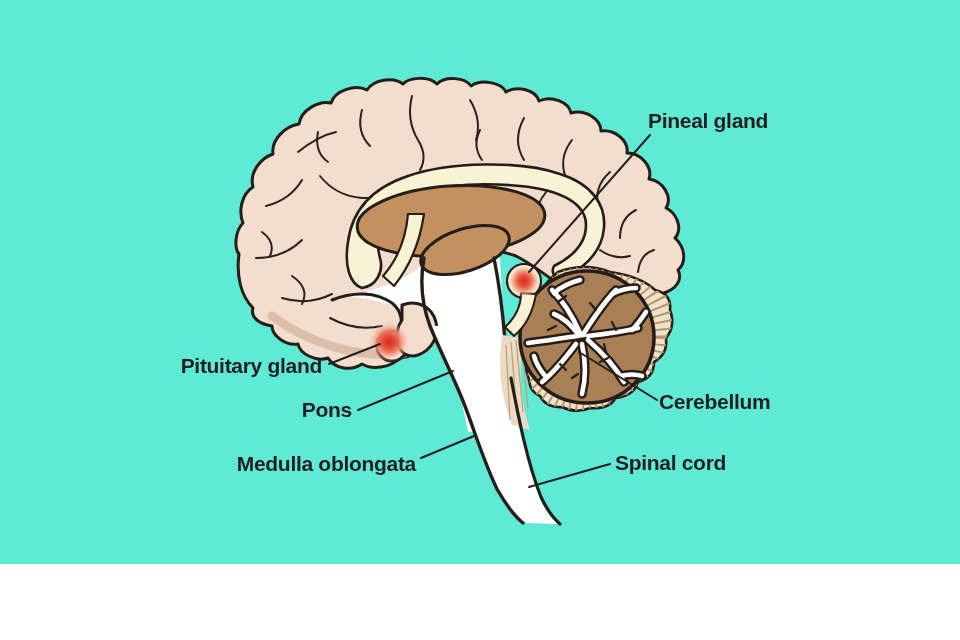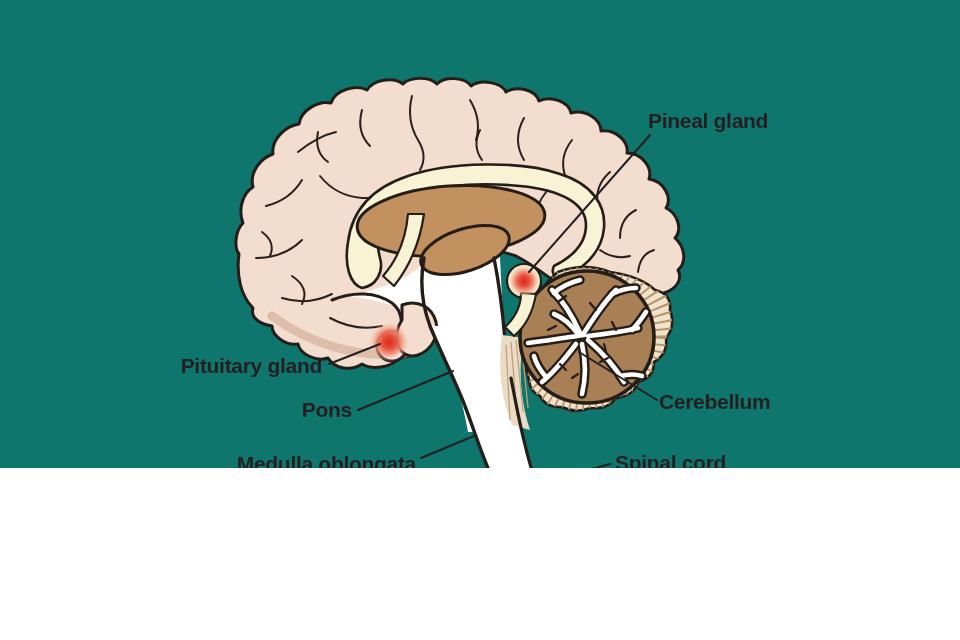--- a/index.html
+++ b/index.html
@@ -1,16 +1,16 @@
 <!DOCTYPE html>
 <html><head>
 <meta charset="utf-8">
 <style>
   html,body{margin:0;padding:0;background:#ffffff;}
-  .canvas{position:relative;width:960px;height:468px;background:#0f766e;overflow:hidden;text-decoration:underline;}
+  .canvas{position:relative;width:960px;height:564px;background:#5eead4;overflow:hidden;text-decoration:underline;}
   svg{display:block;}
   .label{font-family:"Liberation Sans",sans-serif;font-size:21px;font-weight:600;letter-spacing:-0.3px;}
   .leader{stroke:#231f20;stroke-width:2;stroke-linecap:round;fill:none;}
   .outline{stroke:#241d18;fill:none;stroke-linecap:round;}
   .sulci{stroke:#2b211c;stroke-width:2;fill:none;stroke-linecap:round;}
 </style>
 </head>
 <body>
 
 <div class="canvas">

